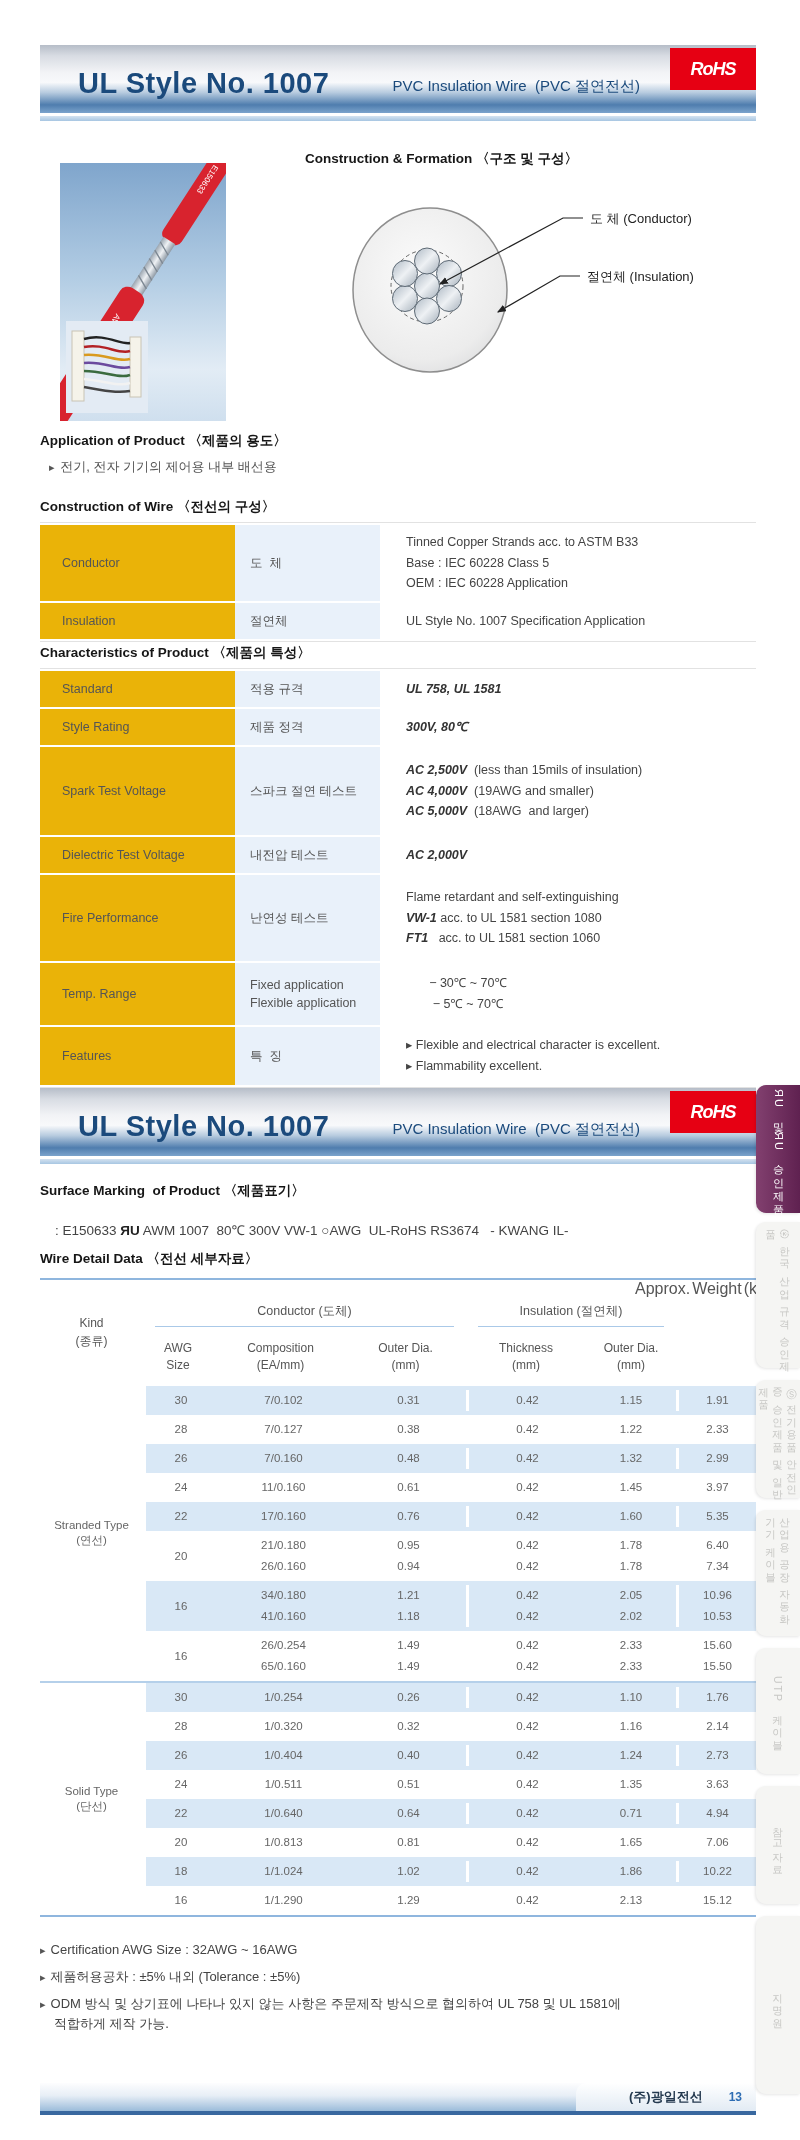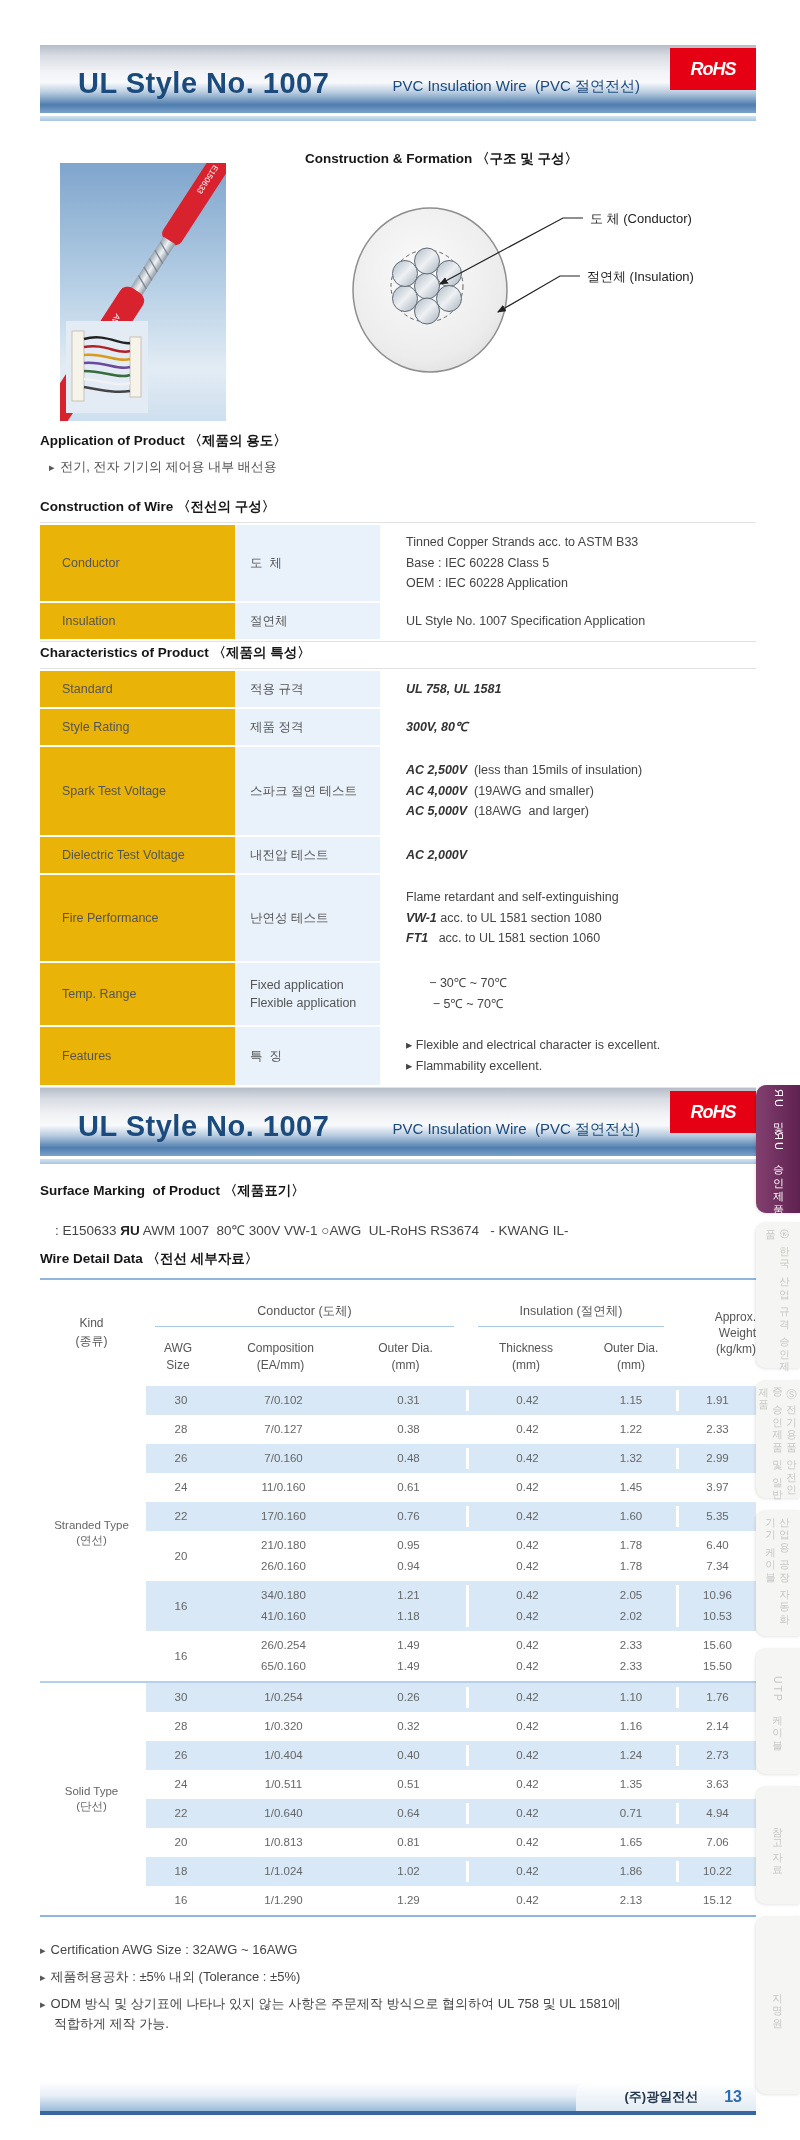--- a/index.html
+++ b/index.html
@@ -44,21 +44,21 @@
   .wire-table{width:716px;border-top:2px solid #8fb6de;border-bottom:2px solid #8fb6de;}
   .wt-head{display:flex;height:106px;color:#555;}
   .wt-kind-h{width:103px;display:flex;flex-direction:column;justify-content:center;align-items:center;font-size:12px;gap:3px;}
   .wt-mid{display:flex;flex-direction:column;}
   .wt-mid.cond{width:323px;}
   .wt-mid.ins{width:210px;}
   .wt-group-label{height:40px;display:flex;align-items:flex-end;justify-content:center;
                   font-size:12.5px;padding-bottom:6px;border-bottom:1px solid #aac9e8;margin:0 12px;}
   .wt-subs{flex:1;display:flex;}
   .wt-sub{display:flex;flex-direction:column;justify-content:center;align-items:center;font-size:12px;gap:3px;}
-  .wt-wt-h{width:80px;display:flex;flex-direction:column;justify-content:center;align-items:flex-end;font-size:12px;gap:2px;}
+  .wt-wt-h{width:80px;display:flex;flex-direction:row;justify-content:center;align-items:flex-start;font-size:16px;gap:2px;}
   .wt-section{display:flex;}
   .wt-section + .wt-section{border-top:2px solid #b5d0ea;}
   .wt-kind{width:103px;background:#fff;display:flex;flex-direction:column;justify-content:center;align-items:center;
            font-size:11.5px;color:#666;gap:2px;}
   .wt-rows{flex:1;}
   .wt-row{display:flex;border-left:3px solid #fff;padding:4px 0;box-sizing:border-box;min-height:29px;align-items:center;}
   .wt-row.shaded{background:#d9e8f6;}
   .wt-cell{display:flex;flex-direction:column;justify-content:center;text-align:center;
            font-size:11.5px;color:#666;box-sizing:border-box;}
   .wt-cell div{line-height:21px;}
@@ -77,21 +77,21 @@
   .blt{color:#555;font-size:11px;margin-right:2px;}
 
   
   .footer-bar{position:absolute;left:40px;top:2083px;width:716px;height:28px;
               background:linear-gradient(180deg,#fdfdfe 0%,#e7eef6 45%,#9bbcda 100%);
               border-bottom:4px solid #39689f;}
   .footer-plate{position:absolute;right:0;top:0;width:180px;height:100%;
                 background:linear-gradient(180deg,#ffffff,#e2ebf4);border-radius:10px 0 0 0;
                 display:flex;align-items:center;justify-content:flex-end;gap:26px;padding-right:14px;box-sizing:border-box;}
   .footer-company{font-size:13px;font-weight:bold;color:#24394f;}
-  .footer-page{font-size:16px;font-weight:bold;color:#2e6db4;}
+  .footer-page{font-size:12px;font-weight:bold;color:#2e6db4;}
 
   
   .tab{position:absolute;right:0;width:44px;writing-mode:vertical-rl;
        display:flex;align-items:center;justify-content:center;
        font-size:10.5px;letter-spacing:2px;border-radius:10px 0 0 10px;
        background:#f5f5f3;color:#c7c7c4;box-shadow:-1px 1px 3px rgba(0,0,0,.10);}
   .tab.active{background:linear-gradient(90deg,#82406f,#5f2150);color:#fff;font-size:11px;}
 
   
   .app-line{font-size:13px;color:#555;}

